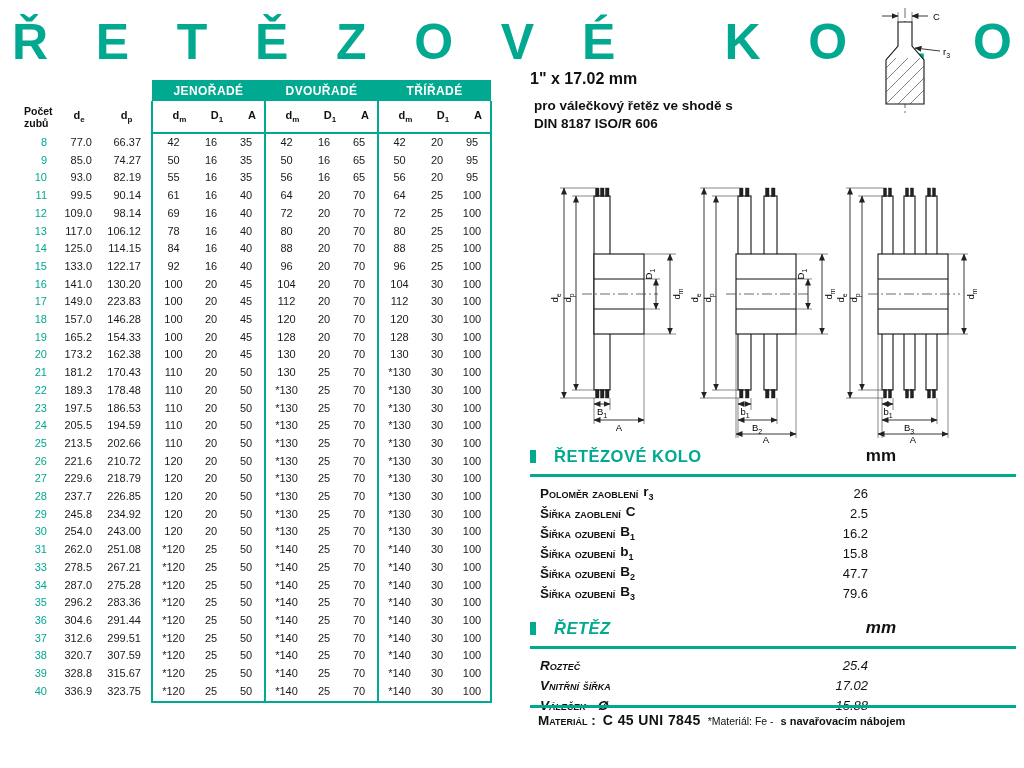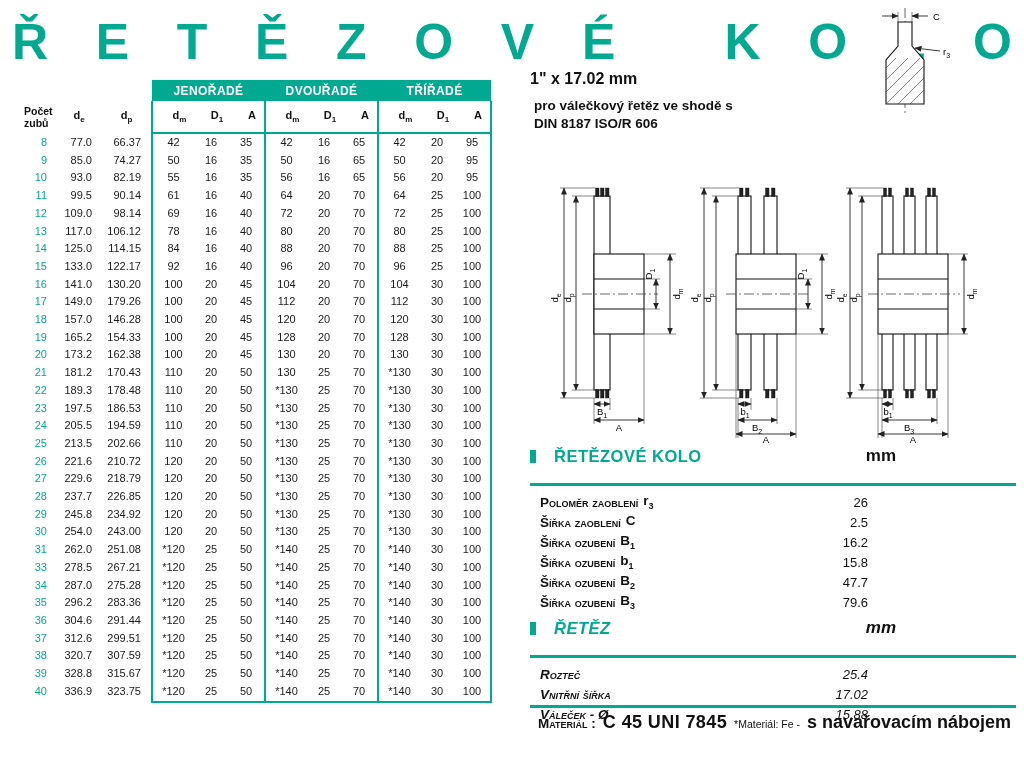--- a/index.html
+++ b/index.html
@@ -44,39 +44,39 @@
   
   .size-label{ position:absolute; left:530px; top:70px; font-size:16px; font-weight:bold; }
   .desc-lines{ position:absolute; left:534px; top:97px; font-size:13.5px;
     font-weight:bold; line-height:1.3; }
 
   
   .sec{ position:absolute; left:530px; width:486px; }
   .sec-kolo{ top:446px; }
   .sec-retez{ top:618px;font-style:italic; }
   .sec-header{ display:flex; align-items:center; border-bottom:3px solid var(--accent);
-    padding-bottom:17px; }
+    padding-bottom:8px; }
   .tick{ width:6px; height:13px; background:var(--accent); margin-right:18px; flex:none; }
   .sec-title{ color:var(--accent); font-weight:bold; font-size:16.5px; letter-spacing:.5px; }
   .sec-unit{ margin-left:auto; margin-right:120px; font-weight:bold; font-size:17px; }
   .spec-rows{ padding-top:6px; }
   .spec-row{ display:flex; width:328px; margin-left:10px; height:20px; align-items:center; }
   .spec-label{ font-weight:bold; font-variant:small-caps; font-size:13.5px; }
   .sym{ font-weight:bold; font-size:13.5px; margin-left:5px; }
   .sym sub{ font-size:9px; }
   .spec-val{ margin-left:auto; font-size:13px; }
 
   .footer-rule{ position:absolute; left:530px; top:705px; width:486px; height:3px;
     background:var(--accent); }
   .material{ position:absolute; left:538px; top:712px; display:flex;
     align-items:baseline; gap:7px; }
   .mat-label{ font-variant:small-caps; font-weight:bold; font-size:13.5px; }
-  .mat-value{ font-weight:bold; font-size:18px; letter-spacing:.4px; }
+  .mat-value{ font-weight:bold; font-size:14px; letter-spacing:.4px; }
   .mat-note{ font-size:10.5px; margin-left:0; }
-  .mat-note-bold{ font-weight:bold; font-size:18px; }
+  .mat-note-bold{ font-weight:bold; font-size:11px; }
 
   
   .main-drawing{ position:absolute; left:540px; top:182px; width:478px; height:262px; }
   .corner-drawing{ position:absolute; left:848px; top:6px; width:120px; height:112px; }
   svg .part{ fill:#fff; stroke:#111; stroke-width:1.1; }
   svg .tooth{ fill:#222; stroke:#111; stroke-width:.4; }
   svg .pline{ stroke:#111; stroke-width:1; }
   svg .cl{ stroke:#444; stroke-width:.8; stroke-dasharray:10 3 2 3; fill:none; }
   svg .ext{ stroke:#555; stroke-width:.7; }
   svg .dim{ stroke:#222; stroke-width:.9; }
@@ -263,21 +263,21 @@
         <td>104</td>
         <td>20</td>
         <td>70</td>
         <td>104</td>
         <td>30</td>
         <td>100</td>
       </tr>
       <tr>
         <td>17</td>
         <td>149.0</td>
-        <td>179.26</td>
+        <td>223.83</td>
         <td>100</td>
         <td>20</td>
         <td>45</td>
         <td>112</td>
         <td>20</td>
         <td>70</td>
         <td>112</td>
         <td>30</td>
         <td>100</td>
       </tr>

